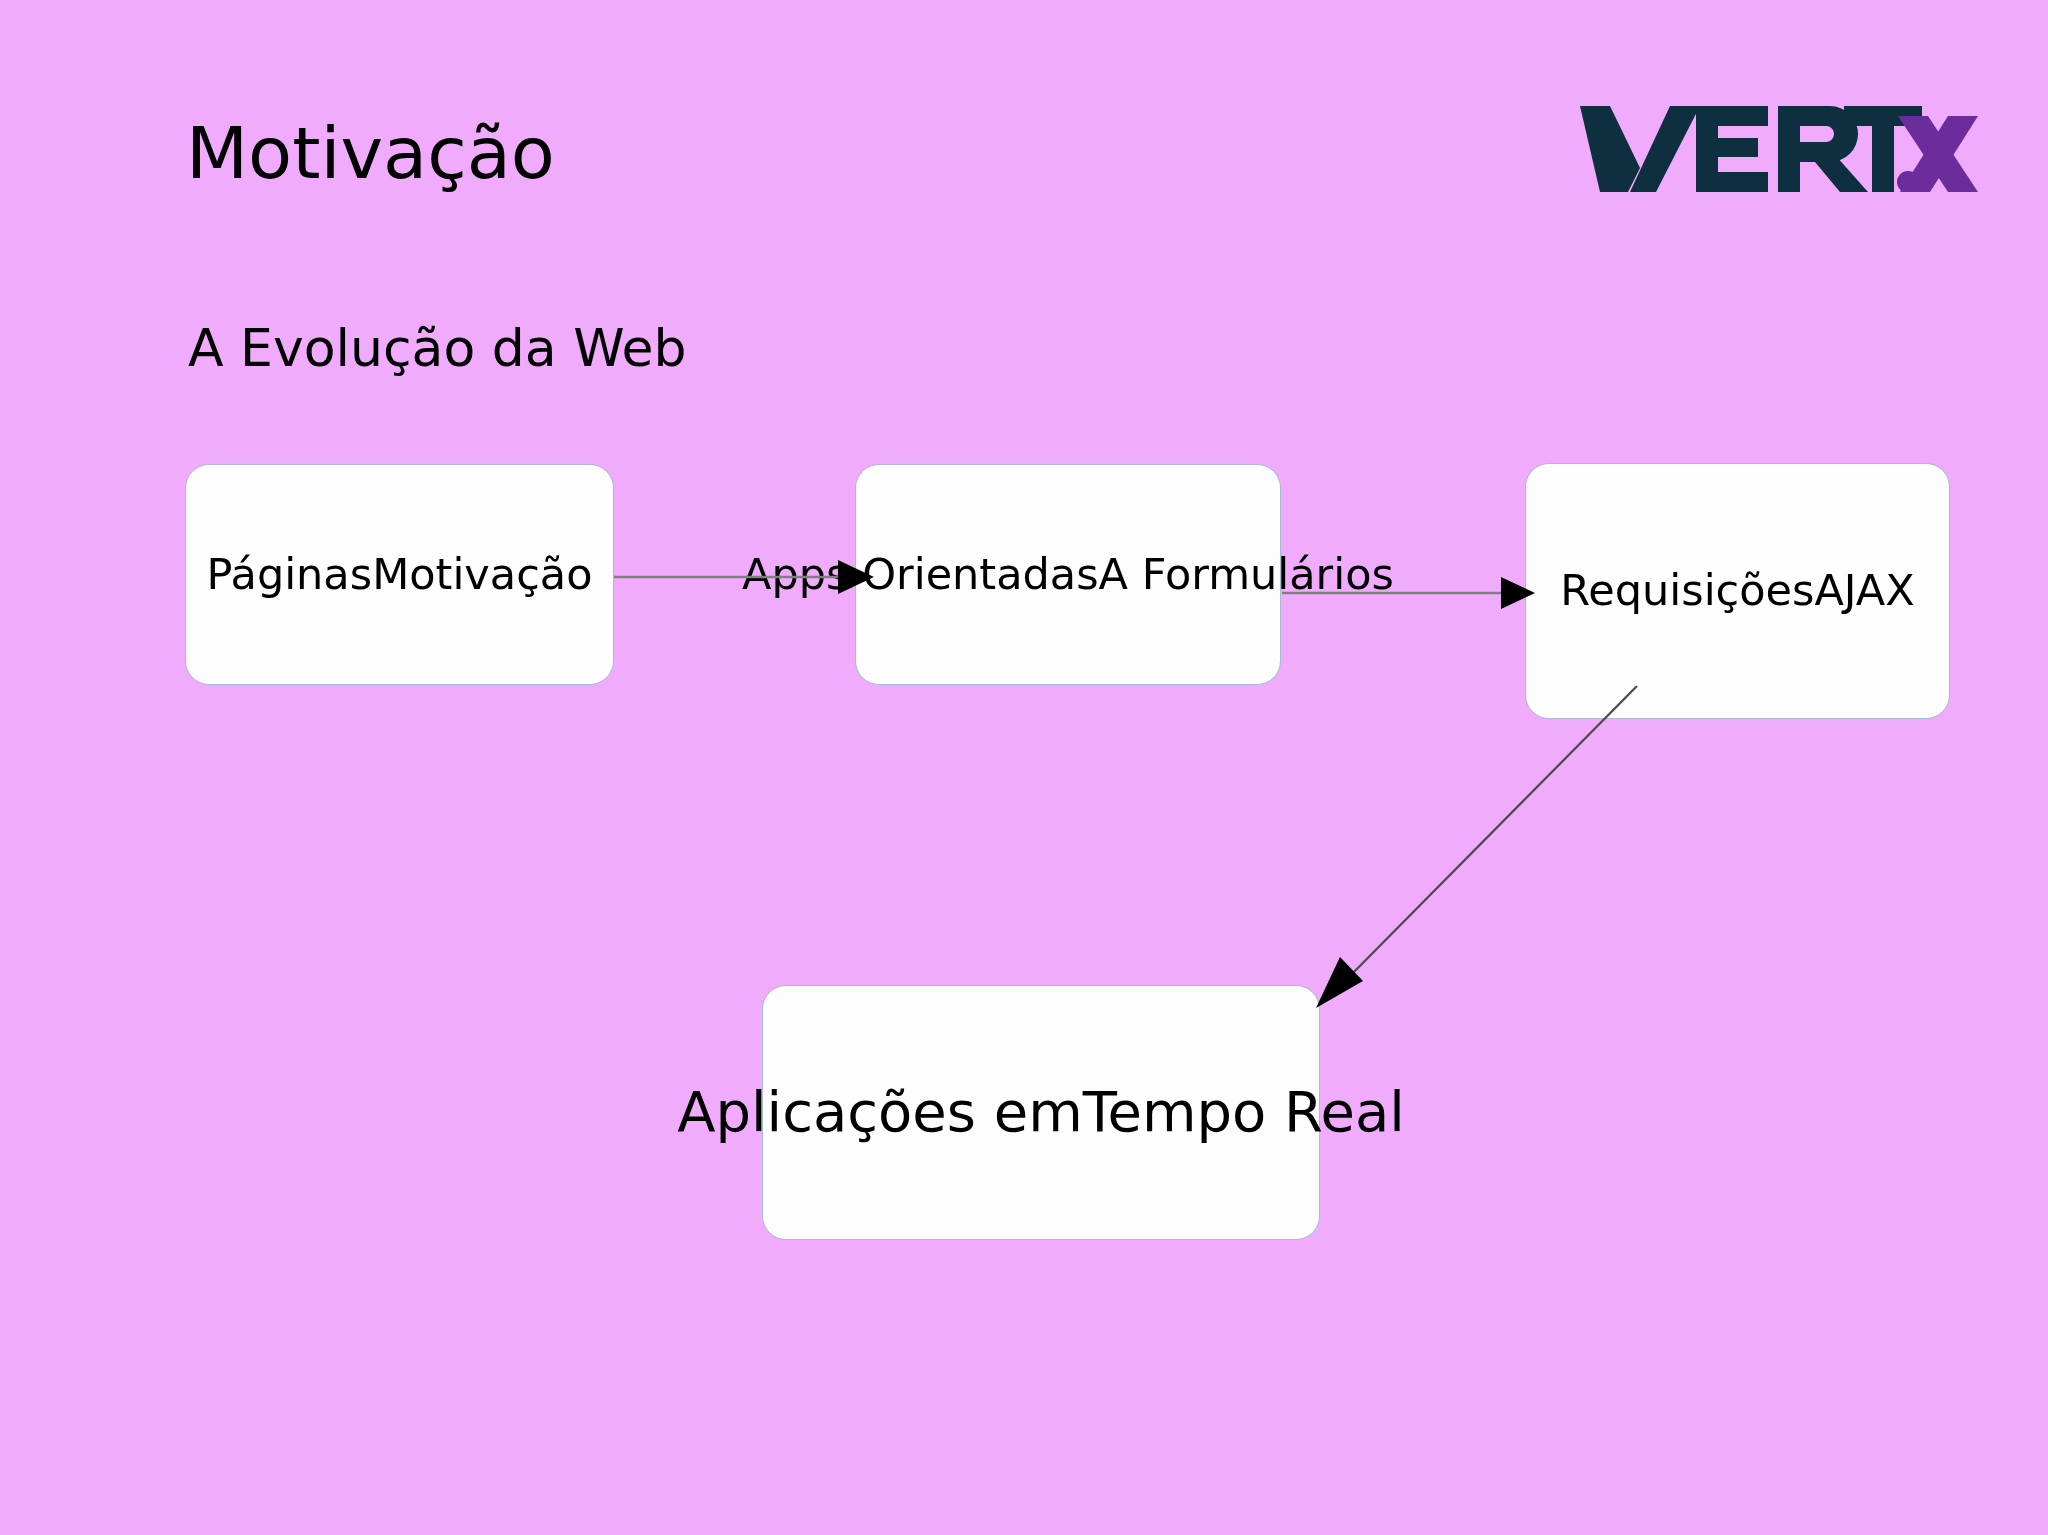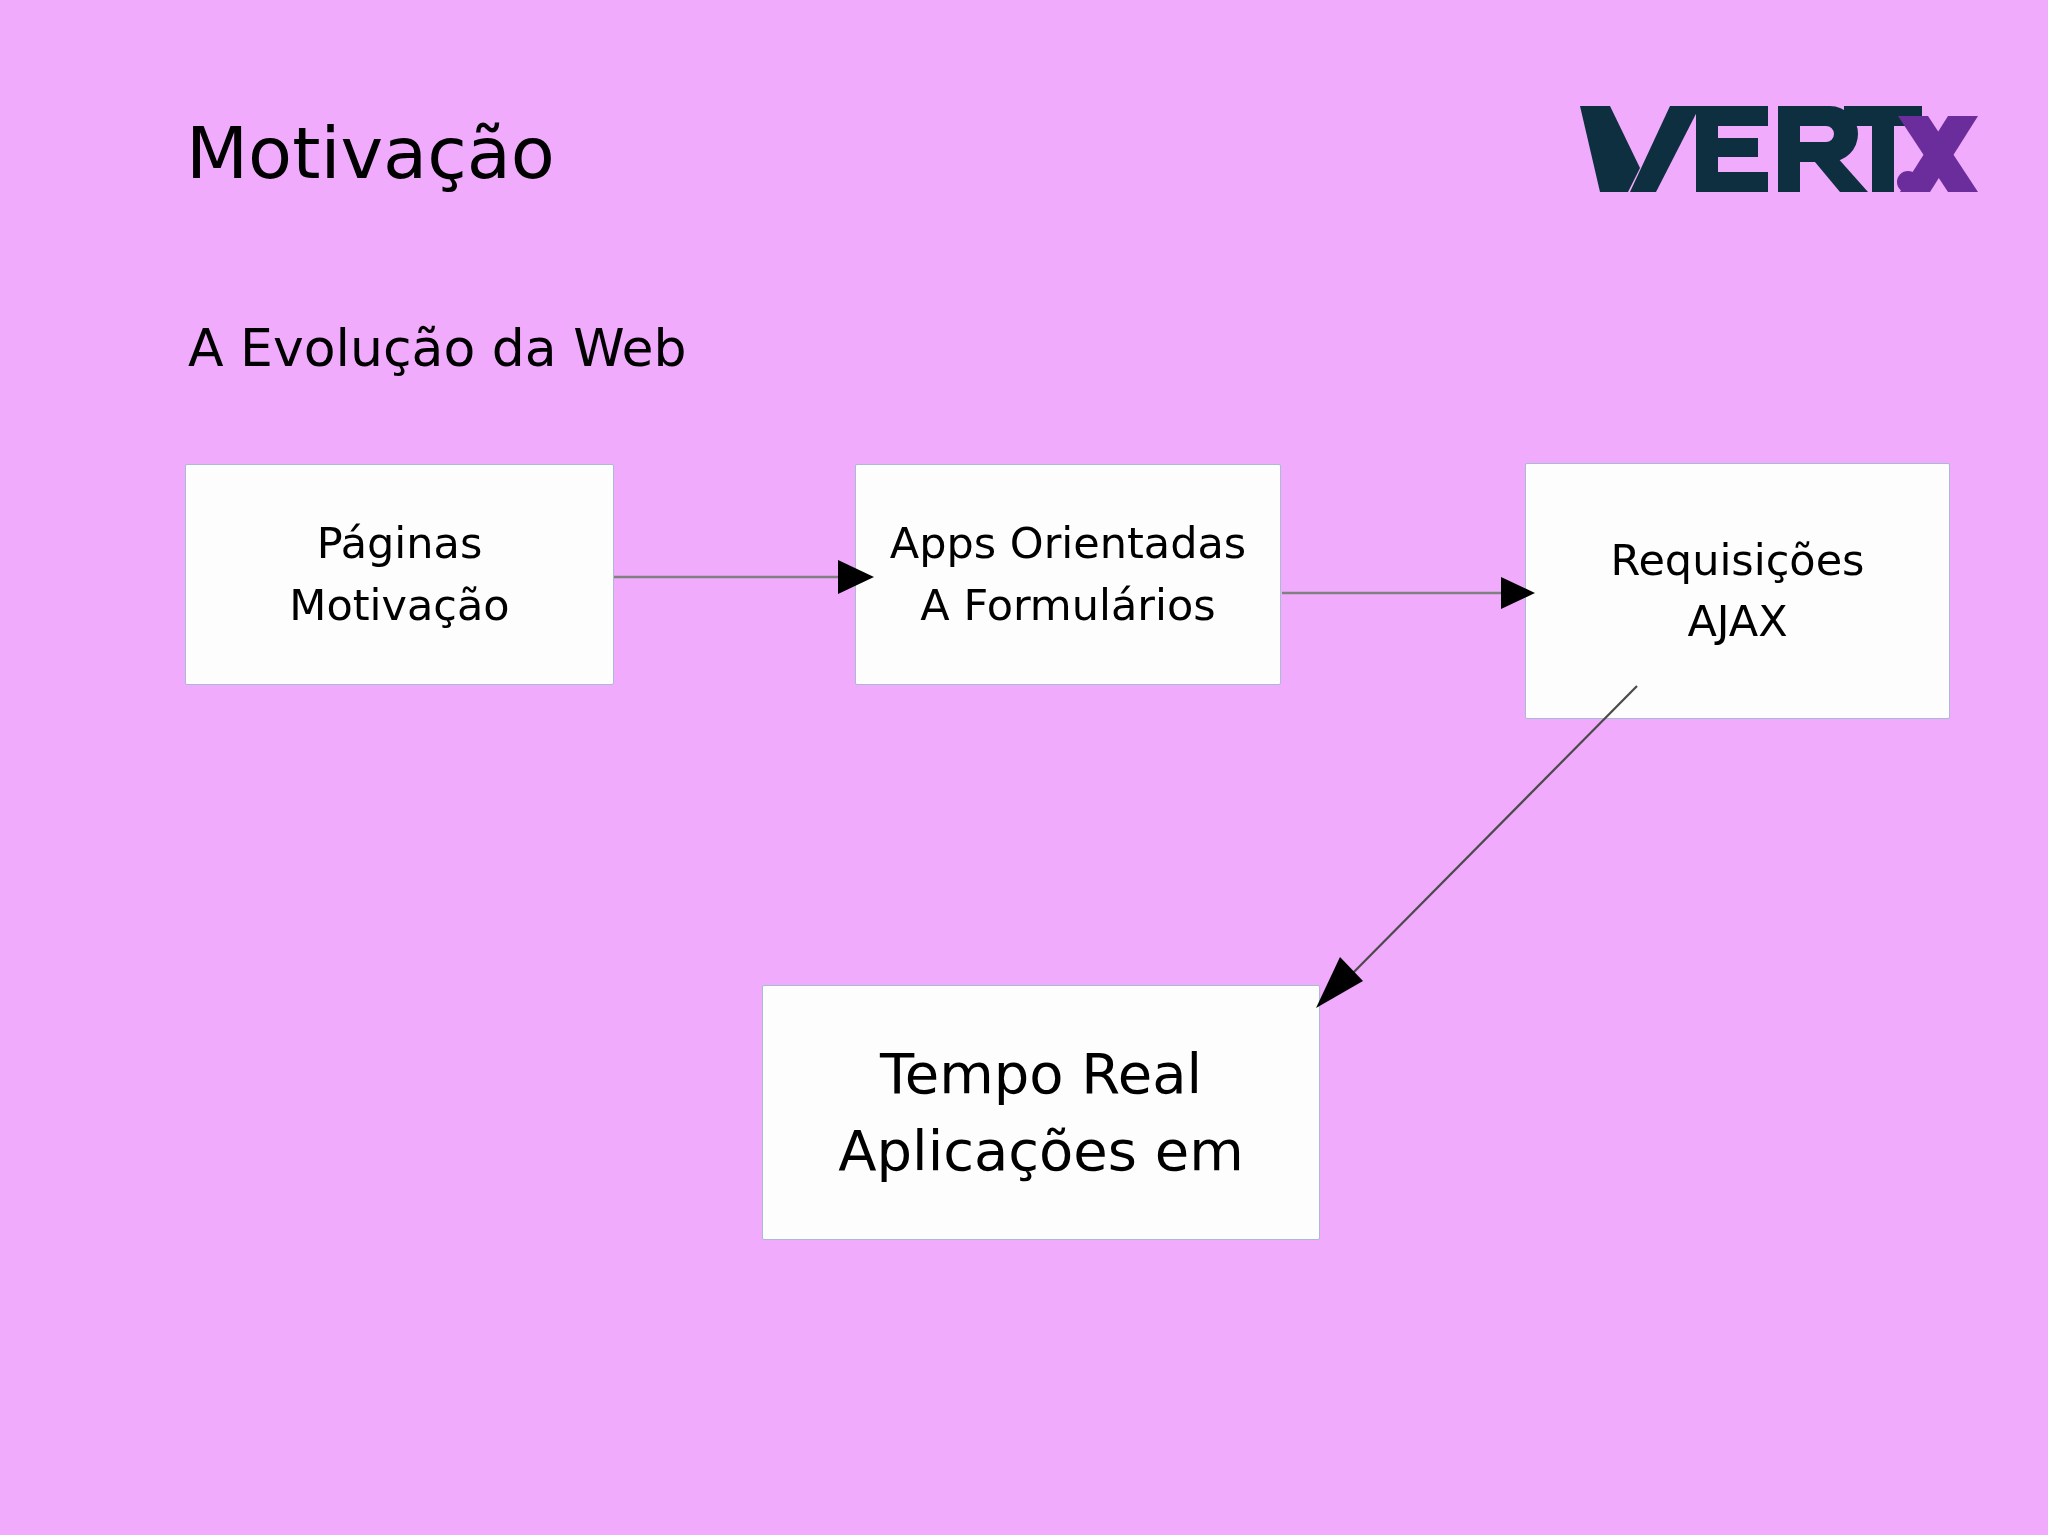--- a/index.html
+++ b/index.html
@@ -49,24 +49,24 @@
     top: 100px;
     width: 400px;
     height: 92px;
   }
 
   
   .flow-box {
     position: absolute;
     box-sizing: border-box;
     border: 1.6px solid #a9bad3;
-    border-radius: 2px;
+    border-radius: 24px;
     background: #fdfdfe;
     display: flex;
-    flex-direction: column;
+    flex-direction: row;
     align-items: center;
     justify-content: center;
     color: #000000;
     text-align: center;
   }
   .flow-box .line {
     white-space: nowrap;
   }
 
   #box-static-pages {
@@ -159,22 +159,22 @@
     <span class="line">Apps Orientadas</span>
     <span class="line">A Formulários</span>
   </div>
 
   <div class="flow-box" id="box-ajax-requests">
     <span class="line">Requisições</span>
     <span class="line">AJAX</span>
   </div>
 
   <div class="flow-box" id="box-realtime-apps">
+    <span class="line">Aplicações em</span>
     <span class="line">Tempo Real</span>
-    <span class="line">Aplicações em</span>
   </div>
 
   <svg id="arrow-layer" viewBox="0 0 2048 1535">
 
     <g>
       <line x1="614" y1="577" x2="840" y2="577" stroke="#808080" stroke-width="2.6"></line>
       <polygon points="838,560 874,577 838,594" fill="#000000"></polygon>
     </g>
 
     <g>

